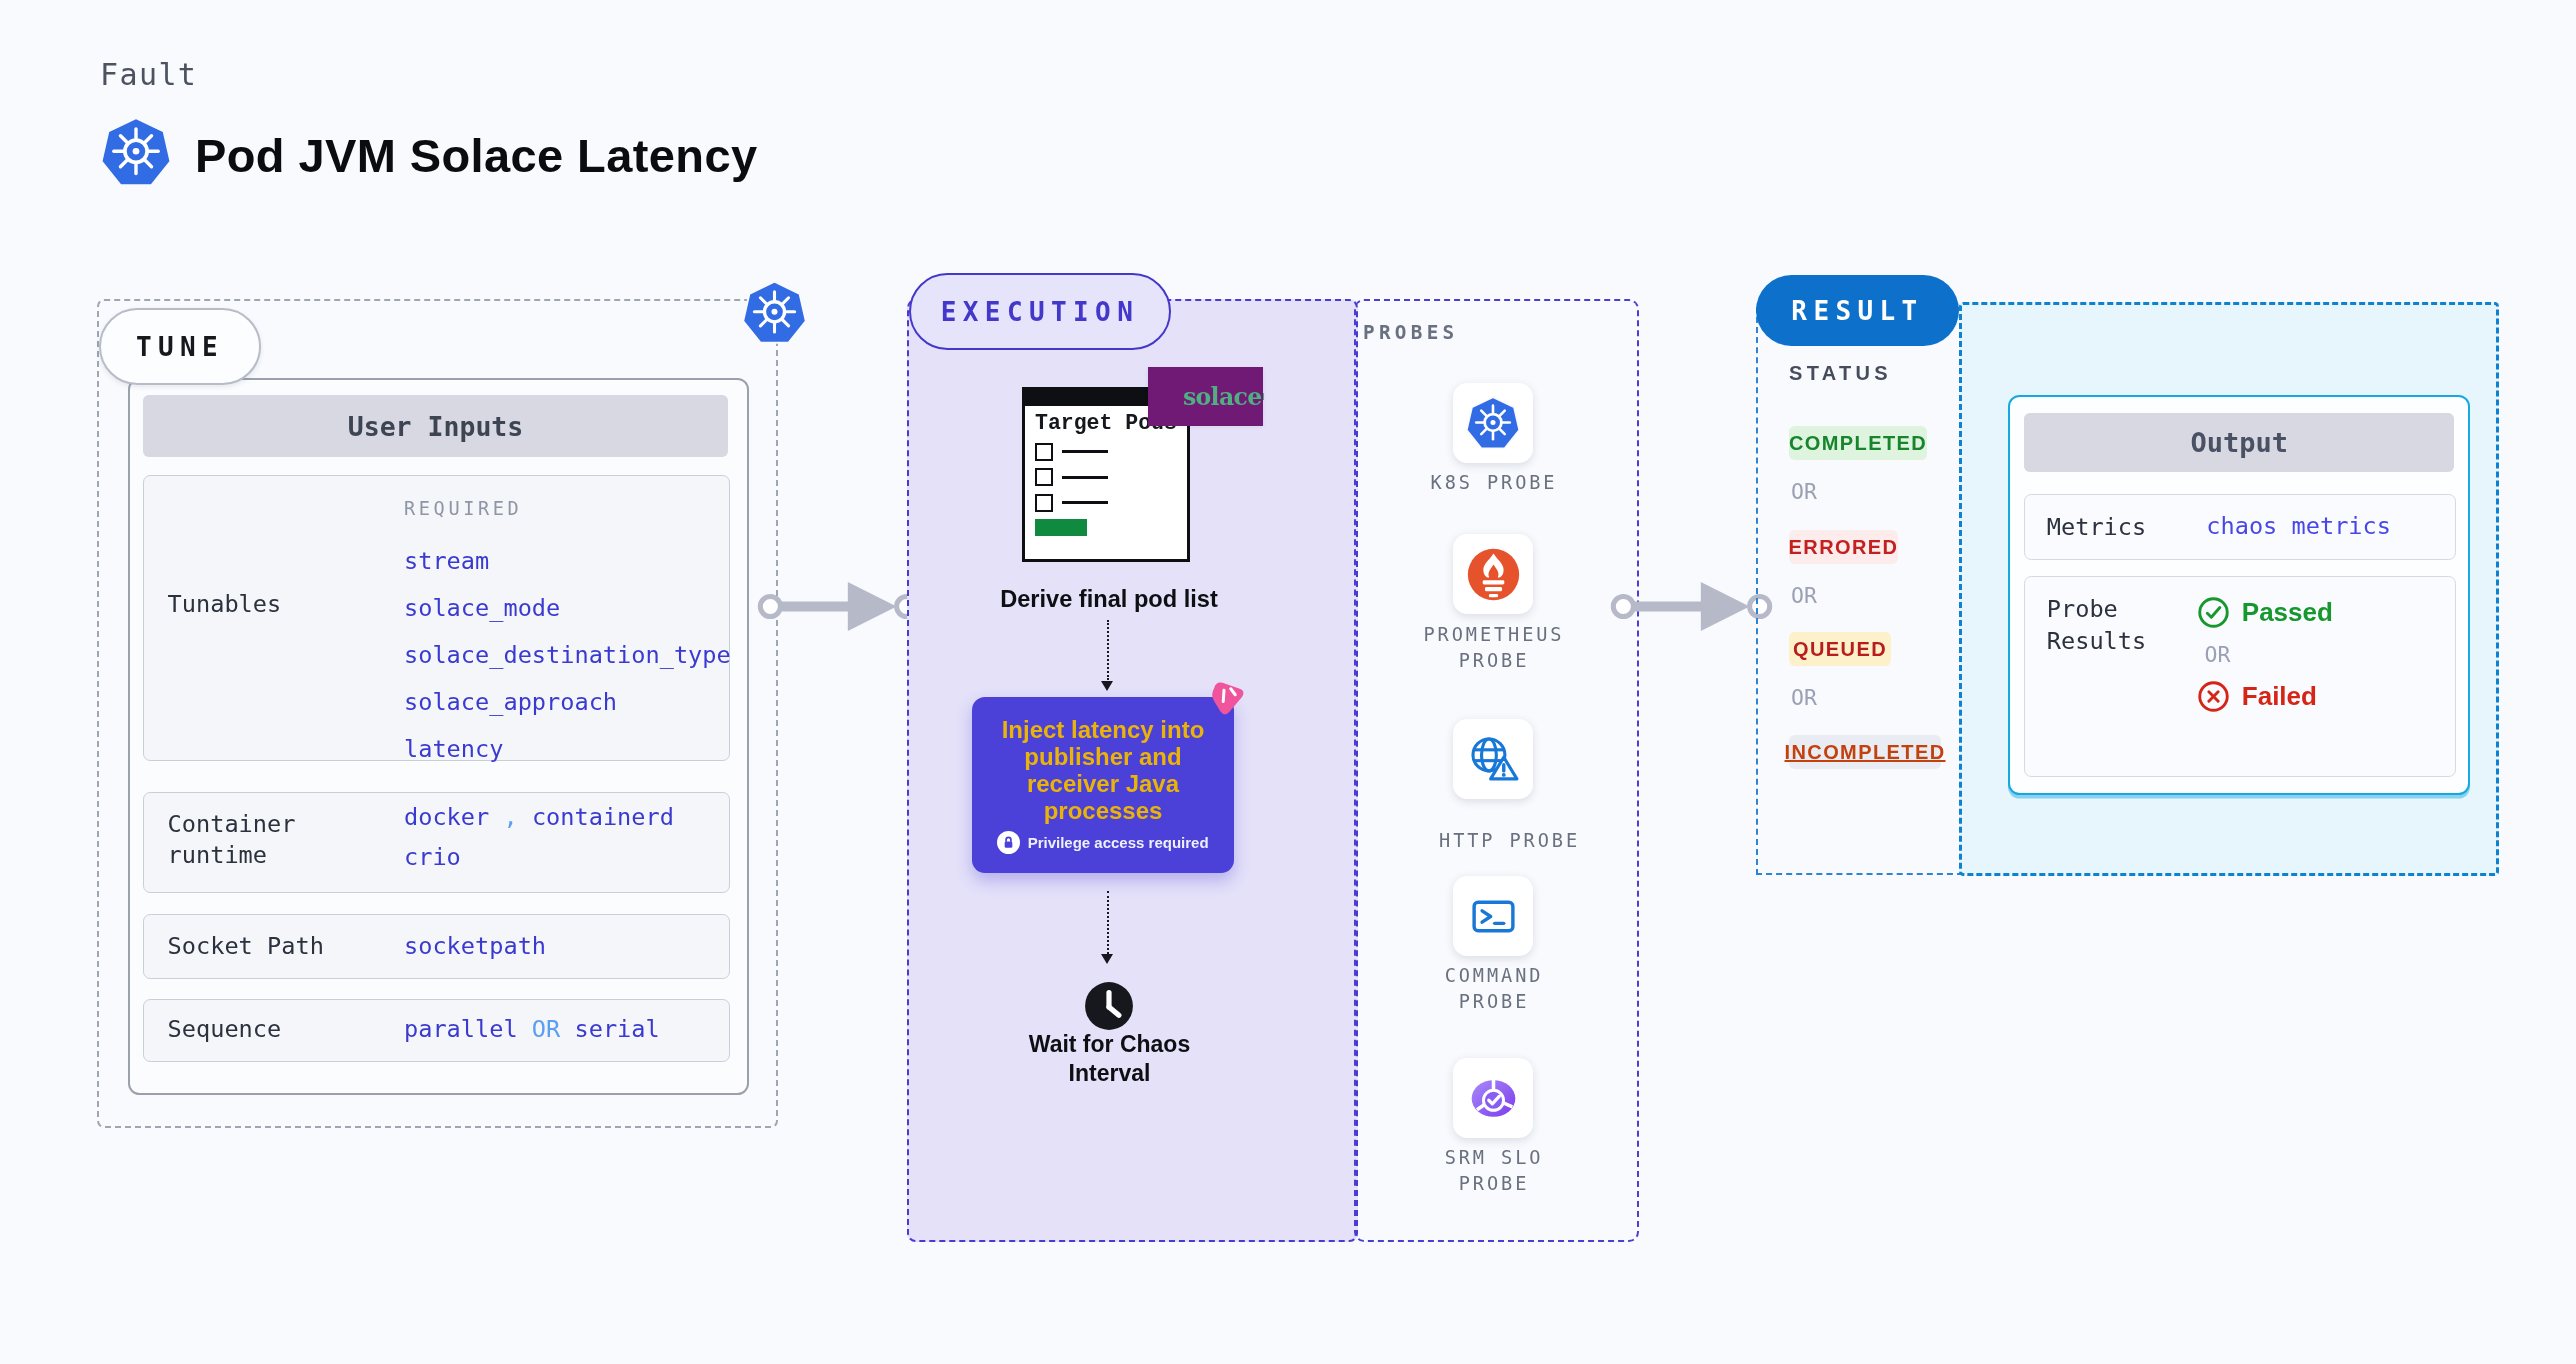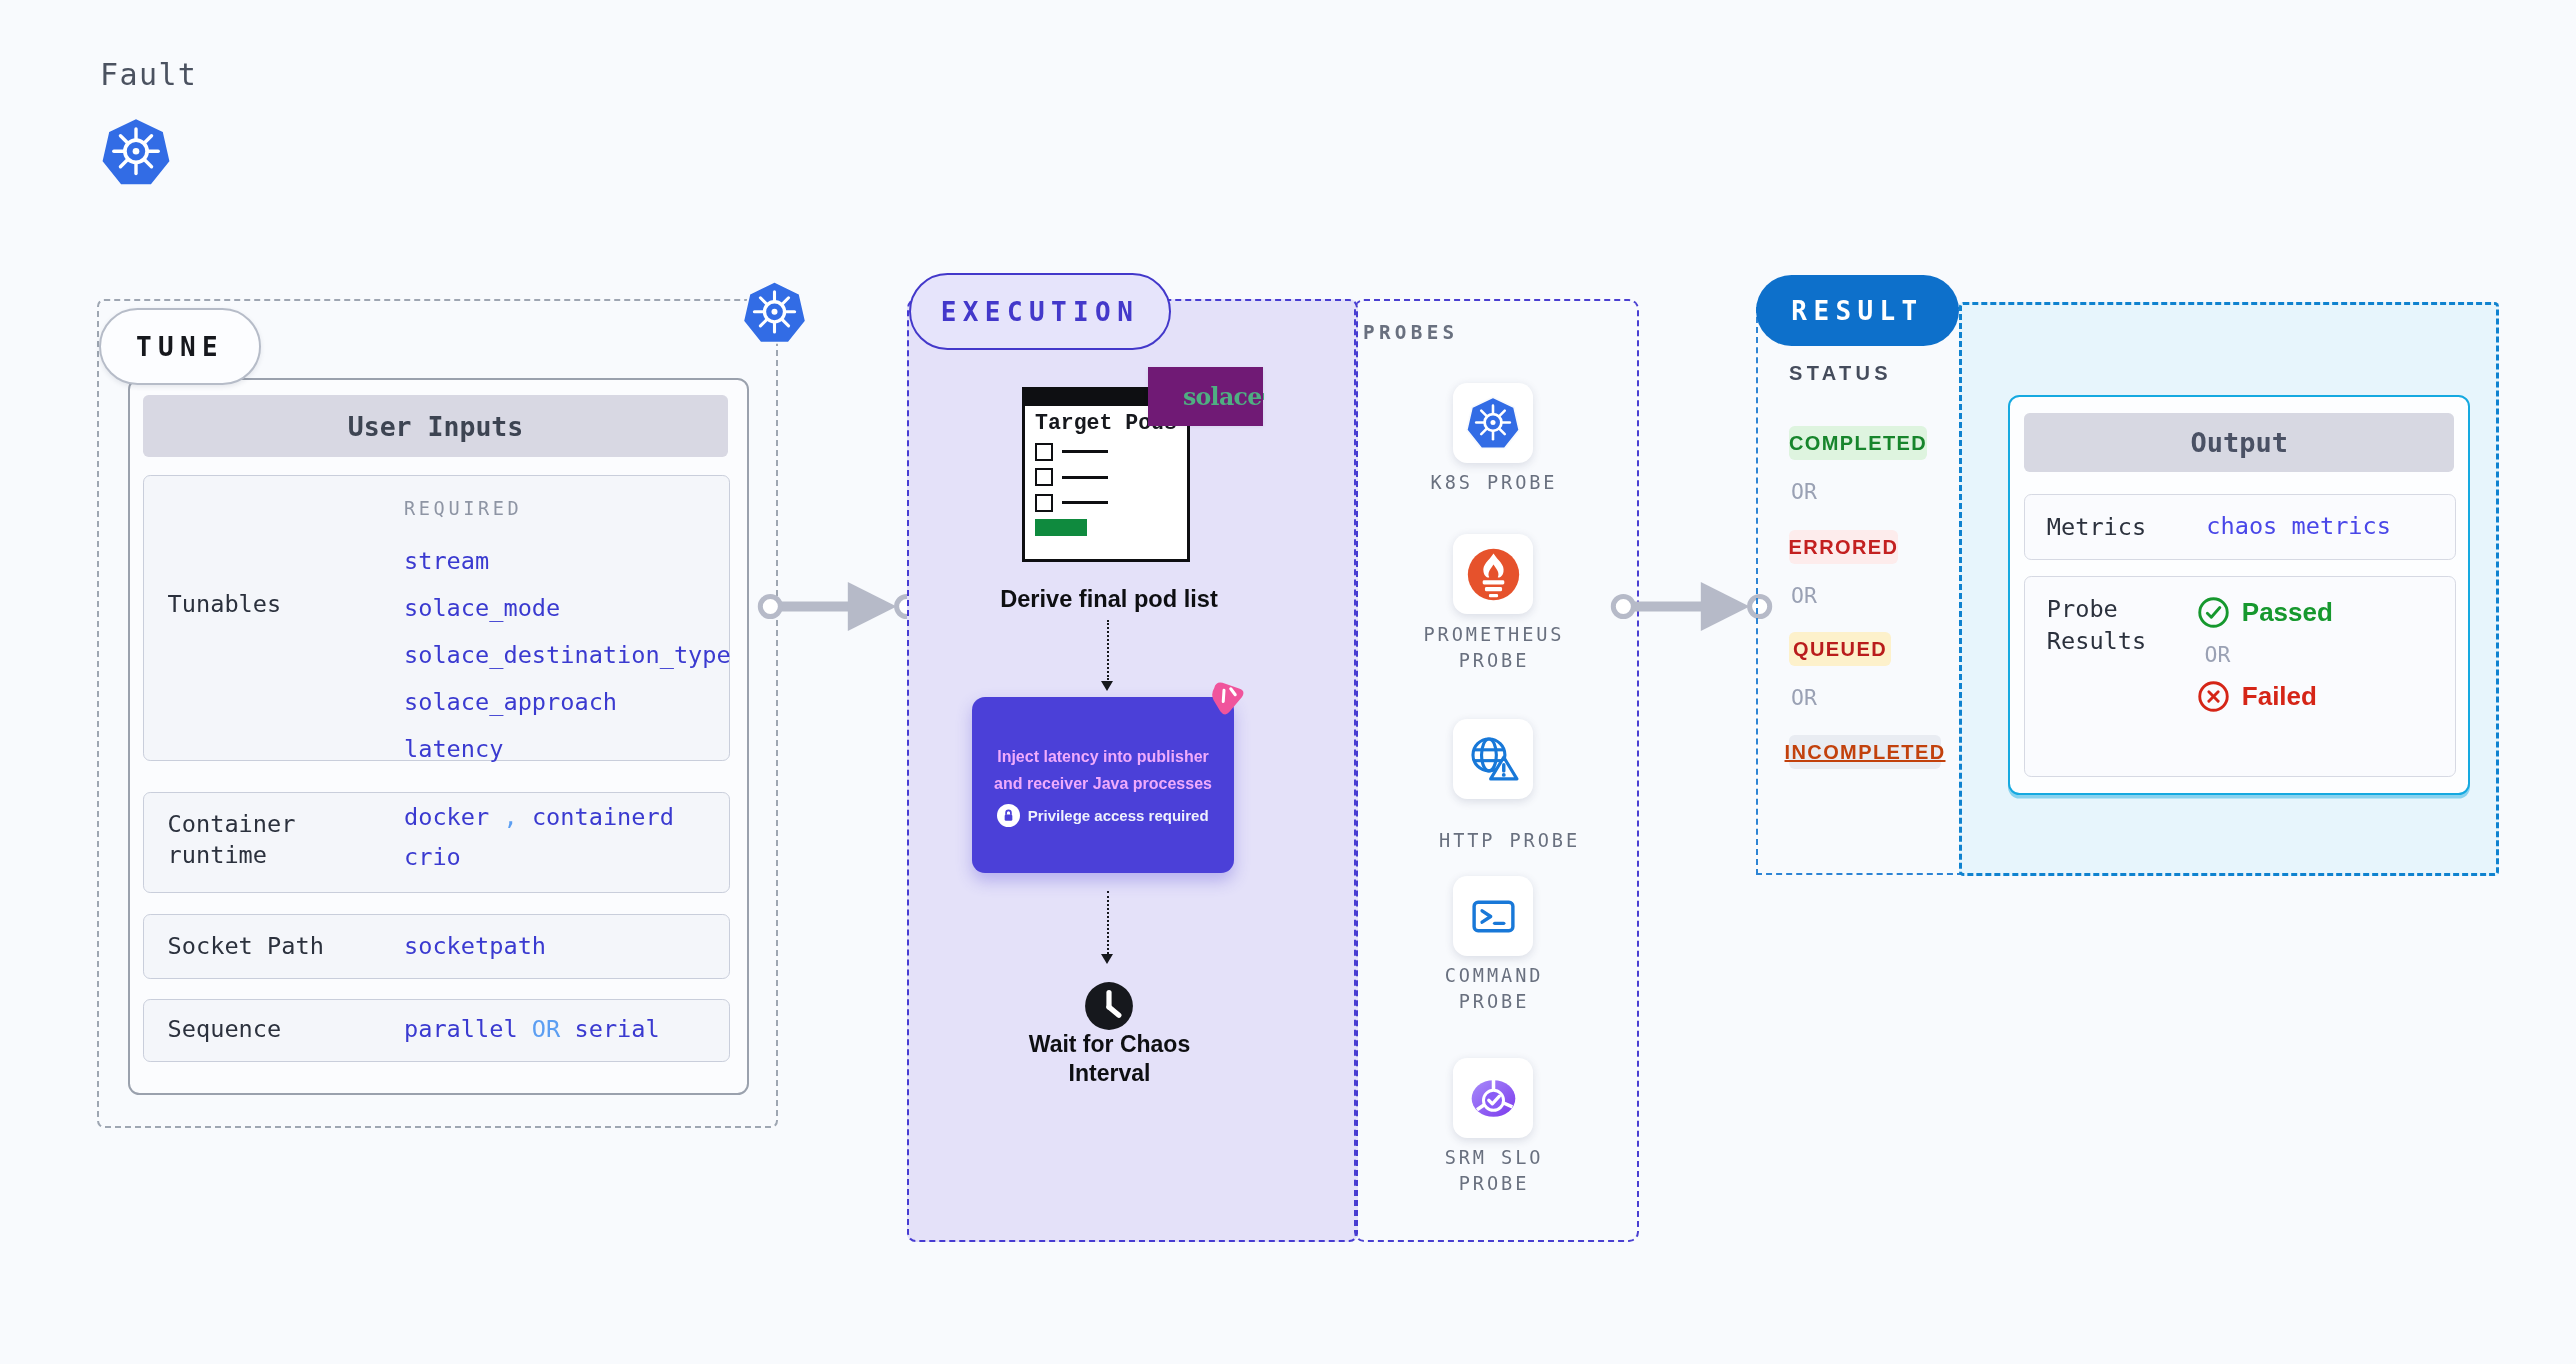--- a/index.html
+++ b/index.html
@@ -62,21 +62,21 @@
   .solace-dot{display:inline-block;width:7.9px;height:7.9px;border-radius:50%;background:#4fae82;margin-left:1.4px;}
   .step-text{font-size:23.6px;font-weight:bold;color:#0e0f12;text-align:center;}
   .derive{left:987px;top:586px;width:244px;white-space:nowrap;}
   .waittxt{left:1009px;top:1030px;width:201px;line-height:29px;font-size:23px;}
   .dotline{width:0;border-left:2.9px dotted #16181d;}
   .dot-arrowhead{width:0;height:0;border-left:6.4px solid transparent;border-right:6.4px solid transparent;
                  border-top:10.7px solid #16181d;}
   .inject-box{left:972px;top:697px;width:262px;height:176px;background:#4b40d8;border-radius:13px;z-index:4;
               display:flex;flex-direction:column;align-items:center;justify-content:center;
               box-shadow:0 7.2px 15.8px rgba(75,64,216,.30);}
-  .inject-text{color:#f0abfc;font-weight:bold;font-size:16px;line-height:27px;text-align:center;width:225px;}
+  .inject-text{color:#eab308;font-weight:bold;font-size:24px;line-height:27px;text-align:center;width:225px;}
   .inject-note{display:flex;align-items:center;gap:7.2px;margin-top:7.2px;color:#eef0fd;font-size:15px;font-weight:bold;}
   .pink-icon{left:1209px;top:679px;width:36px;height:36px;z-index:7;}
   .clock{left:1083px;top:980px;width:52px;height:52px;}
 
   
   .probes-box{left:1354px;top:299px;width:281px;height:939px;border:2.1px dashed #4a3fd1;border-radius:10px;}
   .probes-label{left:1363px;top:321px;font-size:19.3px;letter-spacing:4.3px;color:#69707f;font-weight:bold;}
   .probe-card{left:1453px;width:80px;height:80px;background:#ffffff;border-radius:14.3px;
               box-shadow:0 2.9px 8.6px rgba(30,40,80,.13);display:flex;align-items:center;justify-content:center;}
   .probe-name{left:1408px;width:172px;text-align:center;font-size:18.6px;letter-spacing:2.9px;
@@ -140,20 +140,21 @@
     </g>
   </defs>
 </svg>
 
 <div class="canvas">
 
   <div class="abs eyebrow mono">Fault</div>
   <svg class="abs title-icon" viewBox="0 0 100 100">
       <use href="#k8s"></use>
     </svg>
+  <div class="abs page-title">Pod JVM Solace Latency</div>
 
   <div class="abs tune-box"></div>
   <div class="abs pill pill-tune">TUNE</div>
   <svg class="abs tune-k8s" viewBox="0 0 100 100">
       <use href="#k8s"></use>
     </svg>
 
   <div class="abs ui-card"></div>
   <div class="abs ui-header mono">User Inputs</div>
 

